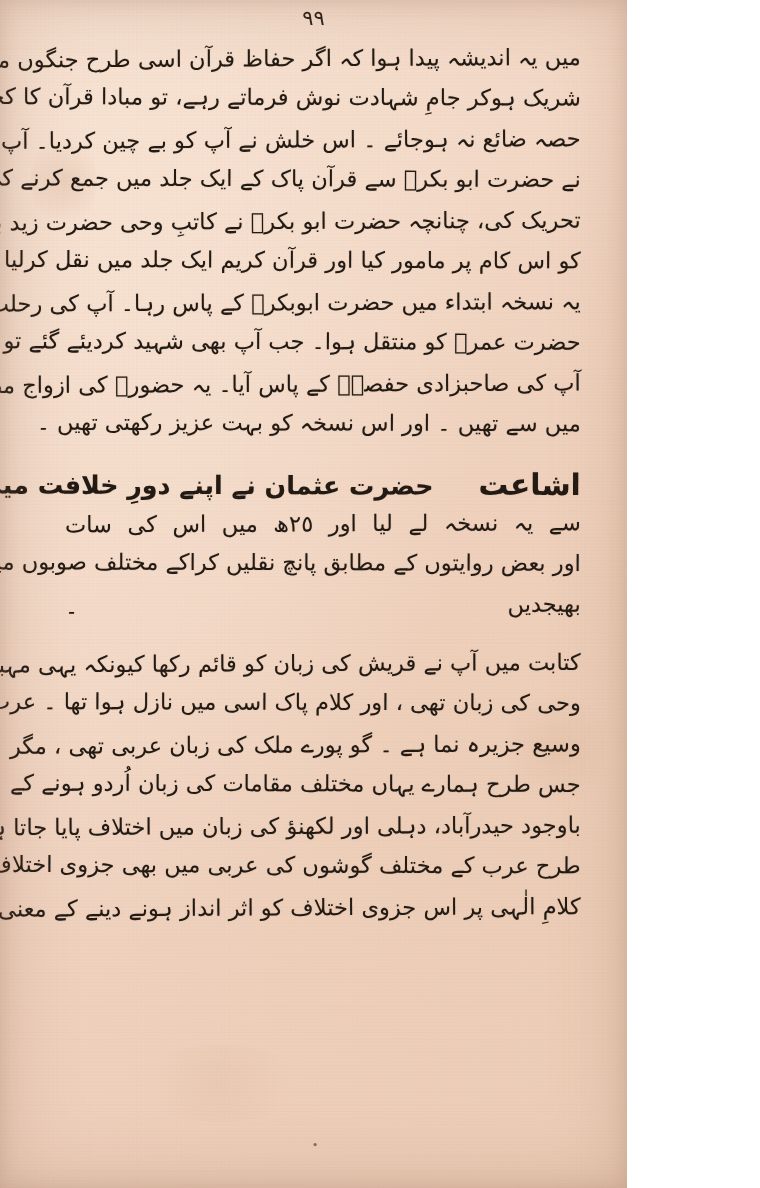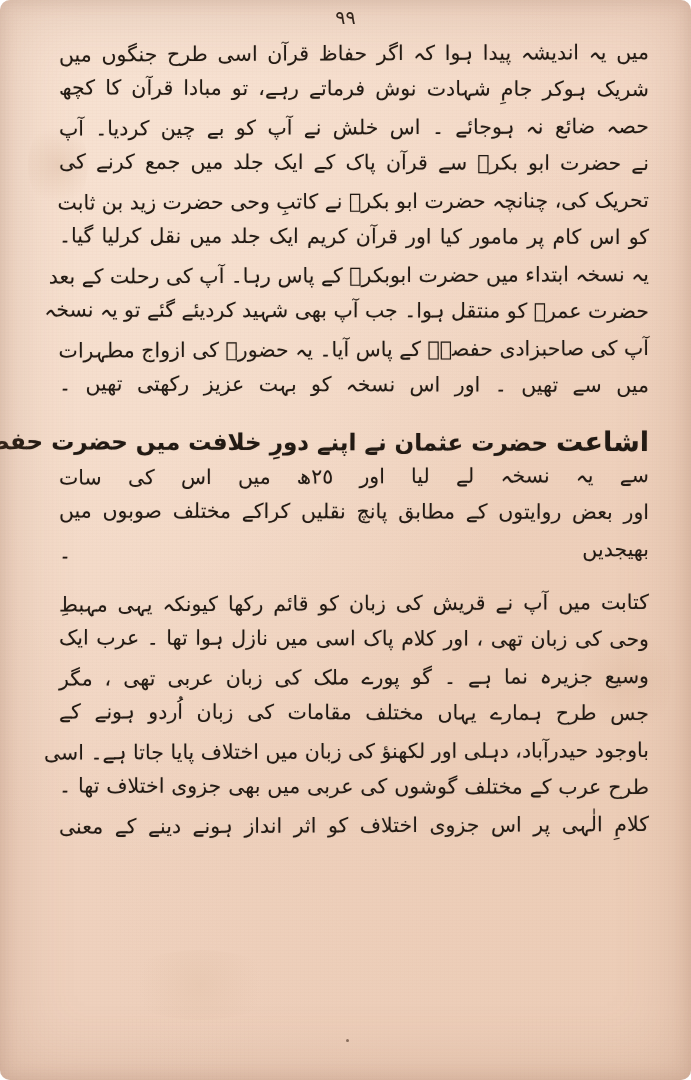--- a/index.html
+++ b/index.html
@@ -2,30 +2,29 @@
 <html lang="ur"><head>
 <meta charset="utf-8">
 <style>
   html, body {
     margin: 0;
     padding: 0;
     background: #ffffff;
   }
   .page {
     position: relative;
-    width: 691px;
+    width: 570px;
     height: 1080px;
     overflow: hidden;
     background: #f3d9c8;
     background-image:
       radial-gradient(ellipse at 20% 10%, #f7e2d2 0%, rgba(247,226,210,0) 55%),
       radial-gradient(ellipse at 85% 75%, #eccdb7 0%, rgba(236,205,183,0) 60%),
       linear-gradient(160deg, #f5dccb 0%, #f1d5c2 45%, #eccdb9 100%);
     font-family: "DejaVu Sans", sans-serif;
-    border-radius: 10px;
   }
   .grain {
     position: absolute;
     inset: 0;
     pointer-events: none;
     opacity: .35;
     background-image:
       repeating-linear-gradient(0deg, rgba(180,140,115,.07) 0px, rgba(180,140,115,.07) 1px, rgba(255,255,255,0) 1px, rgba(255,255,255,0) 3px),
       repeating-linear-gradient(90deg, rgba(180,140,115,.05) 0px, rgba(180,140,115,.05) 1px, rgba(255,255,255,0) 1px, rgba(255,255,255,0) 4px);
   }
@@ -79,20 +78,21 @@
     display: block;
   }
   .heading-line {
     font-size: 23px;
     font-weight: bold;
   }
   .heading-word {
     font-size: 27px;
     font-weight: bold;
     letter-spacing: 1px;
+    margin-left: 33px;
   }
   .bottom-dot {
     position: absolute;
     bottom: 38px;
     left: 50%;
     width: 3px;
     height: 3px;
     border-radius: 50%;
     background: #5a4436;
     opacity: .7;

